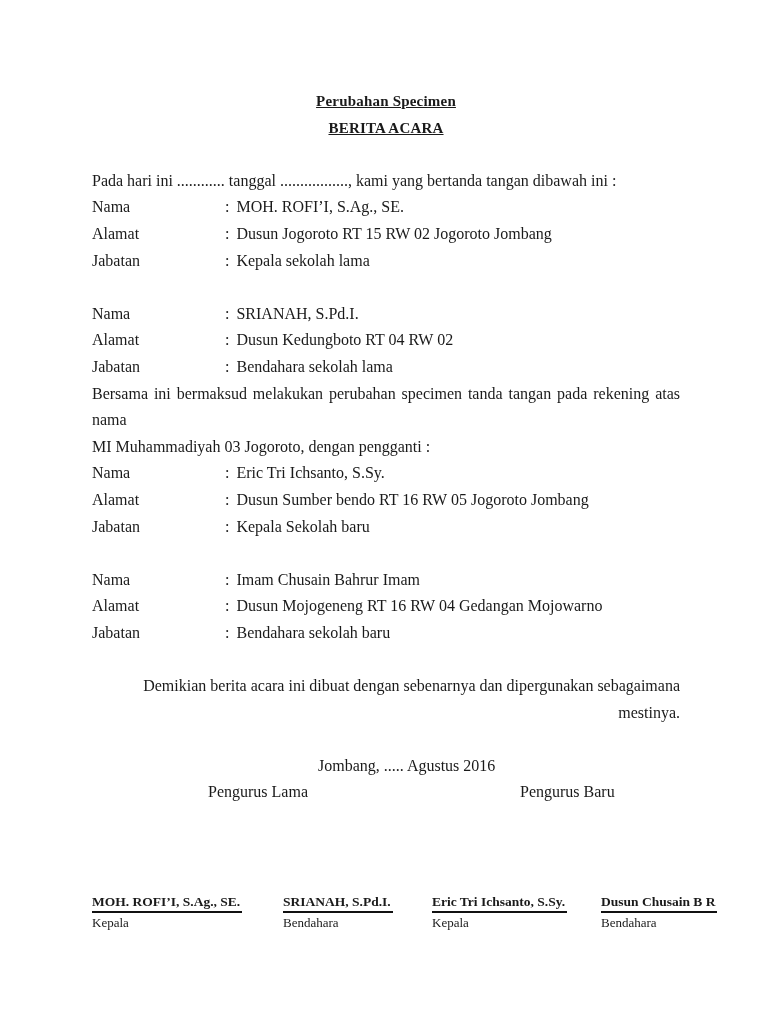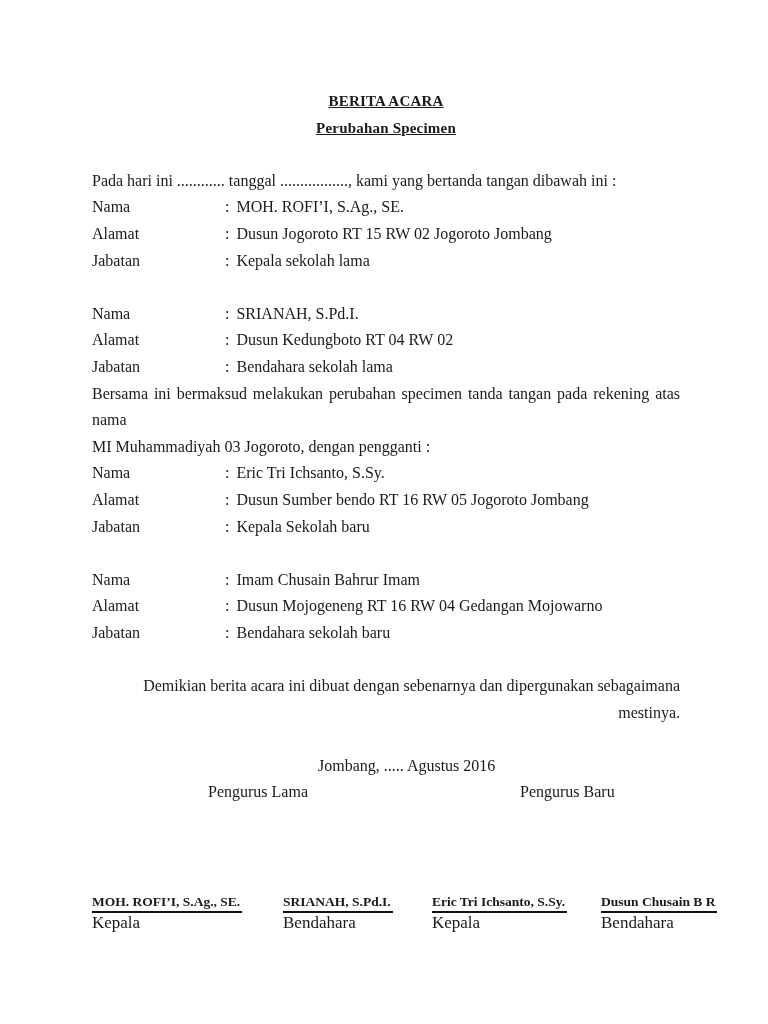--- a/index.html
+++ b/index.html
@@ -56,36 +56,36 @@
   .sig-name {
     display: inline-block;
     font-weight: bold;
     font-size: 13.5px;
     line-height: 17px;
     border-bottom: 2px solid #111;
     padding: 0 2px 1px 0;
     white-space: nowrap;
   }
   .sig-role {
-    font-size: 17px;
+    font-size: 13px;
     line-height: 17px;
     margin-top: 1px;
   }
 </style>
 </head>
 <body>
 
 <div class="page">
   <div class="content">
 
     <div class="line title-line">
-      <span>BERITA ACARA</span>
+      <span>Perubahan Specimen</span>
     </div>
     <div class="line title-line">
-      <span>Perubahan Specimen</span>
+      <span>BERITA ACARA</span>
     </div>
     <div class="line"></div>
 
     <div class="line wrapline">Pada hari ini ............ tanggal ................., kami yang bertanda tangan dibawah ini :</div>
 
     <div class="line field-row">
       <span class="field-label">Nama</span>
       <span class="field-colon">:</span>
       <span class="field-value">MOH. ROFI’I, S.Ag., SE.</span>
     </div>

